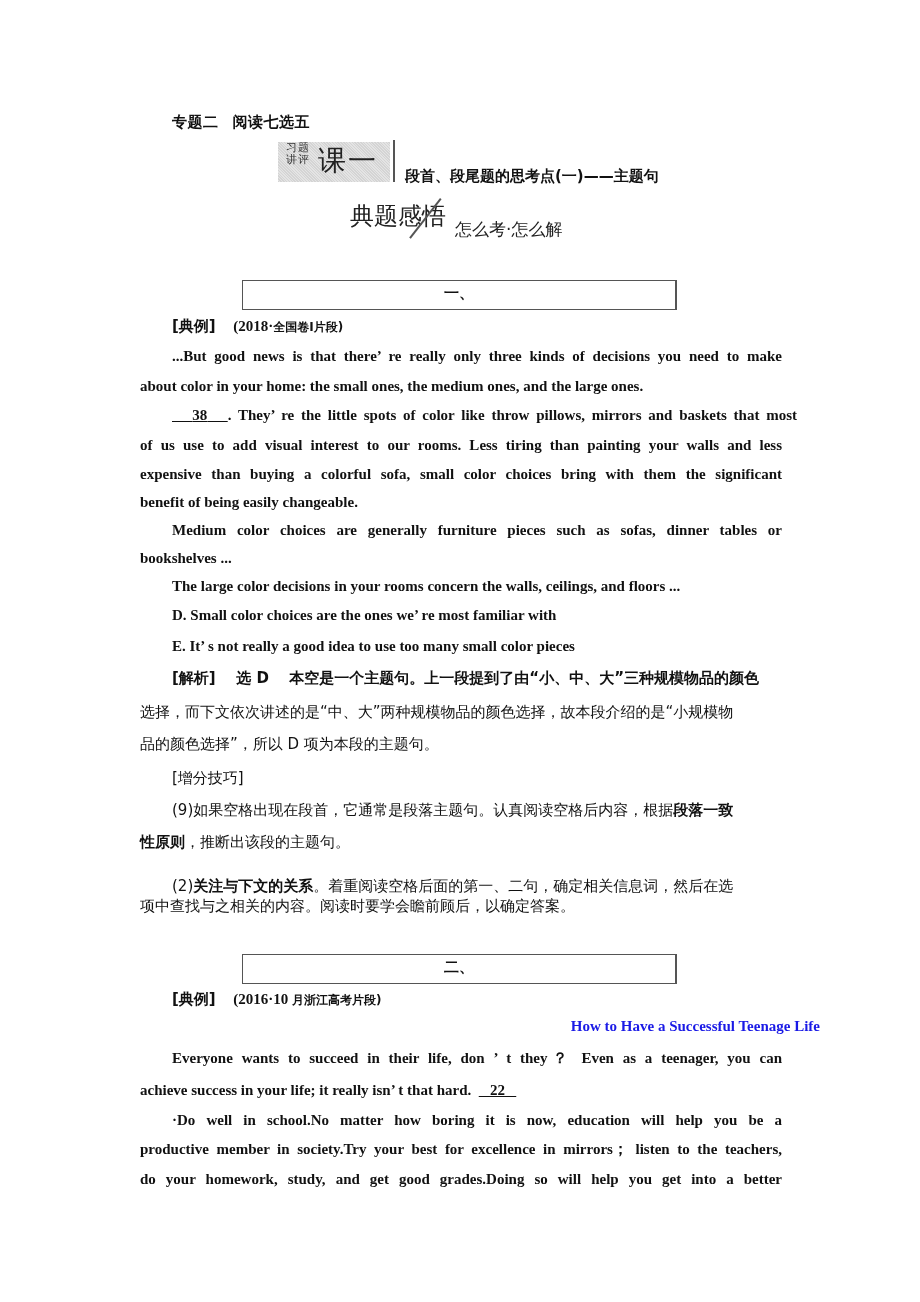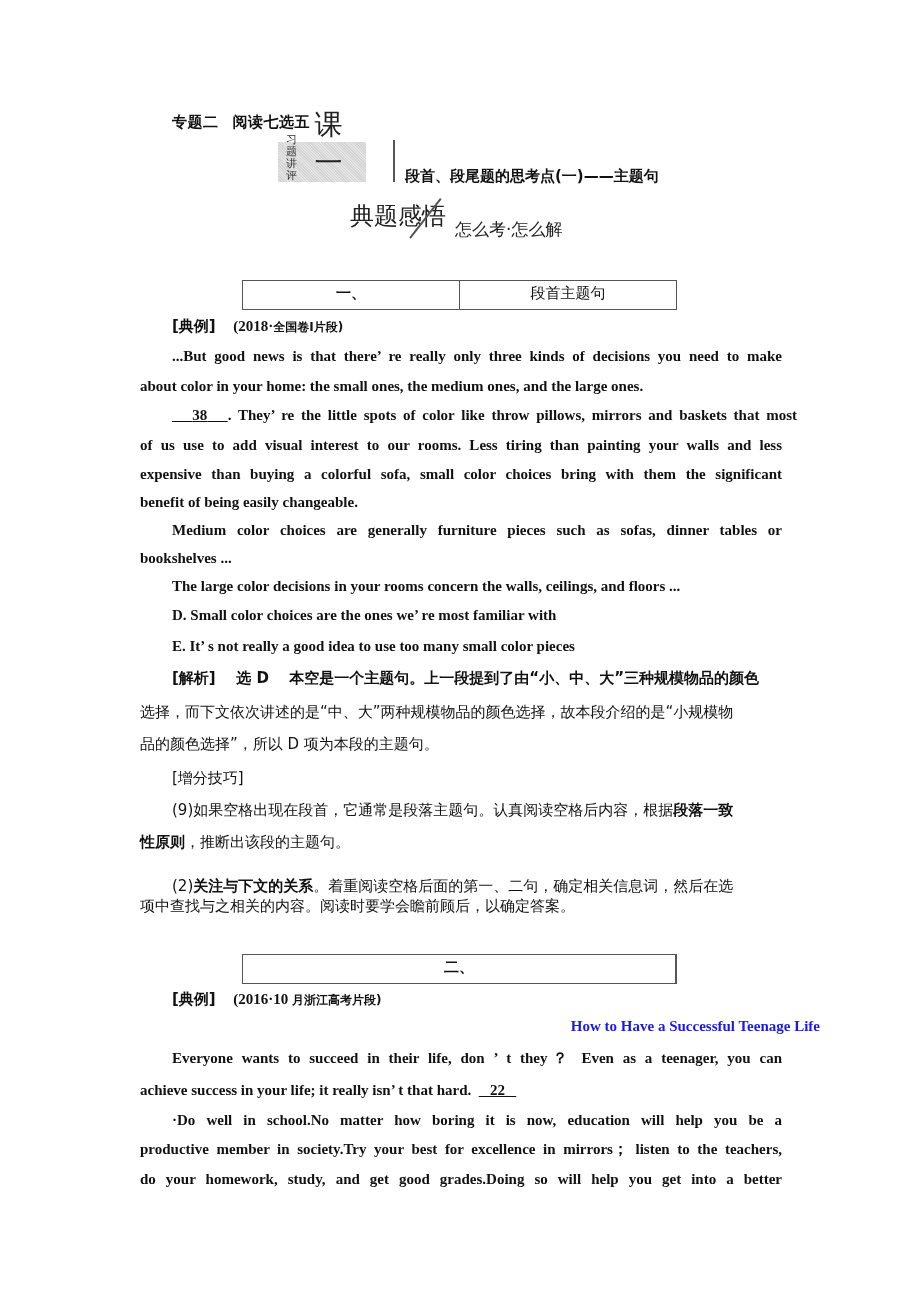--- a/index.html
+++ b/index.html
@@ -8,24 +8,24 @@
     font-family: "Liberation Serif", "DejaVu Serif", serif;
     color: #111;
   }
   .abs { position: absolute; }
   .chapter {
     left: 172px; top: 113px; font-size: 15px; font-weight: bold;
     font-family: "DejaVu Sans", sans-serif; letter-spacing: 0.5px;
   }
   .chapter .gap { display: inline-block; width: 14px; }
   .badge {
-    left: 278px; top: 142px; width: 88px; height: 40px;
+    left: 278px; top: 142px; width: 112px; height: 40px;
     background: #dcdcdc;
     background-image: repeating-linear-gradient(45deg, #d4d4d4 0 1px, #e4e4e4 1px 2px);
-    display: flex; align-items: flex-end;
+    display: flex; align-items: flex-start;
   }
   .badge .small {
     font-family: "DejaVu Sans", sans-serif; font-size: 11px; line-height: 12px;
     color: #333; margin-left: 8px; width: 26px; letter-spacing: 1px;
   }
   .badge .big {
     font-family: "DejaVu Sans", sans-serif; font-size: 28px; color: #222;
     margin-left: 6px; letter-spacing: 2px;
   }
   .badge-divider {
@@ -91,21 +91,20 @@
 <div class="abs lesson-title">
   <span>段首、段尾题的思考点(一)——</span><span class="strong">主题句</span>
 </div>
 
 <div class="abs section-head">典题感悟</div>
 <div class="abs slash"></div>
 <div class="abs section-sub">怎么考·怎么解</div>
 
 <div class="abs box" style="top:280px;">
   <div class="cell left">一、</div>
-  <div class="cell">段首主题句</div>
 </div>
 
 <div class="abs line" style="top:316px; left:172px;">
   <span class="tag cn" style="font-weight:bold">[典例]</span>
   <span style="display:inline-block;width:10px"></span>
   <span>(2018·</span><span class="src-cn">全国卷I片段)</span>
 </div>
 
 <div class="abs line justify indent" style="top:346px;">...But good news is that there’ re really only three kinds of decisions you need to make</div>
 <div class="abs line" style="top:376px;">about color in your home: the small ones, the medium ones, and the large ones.</div>

